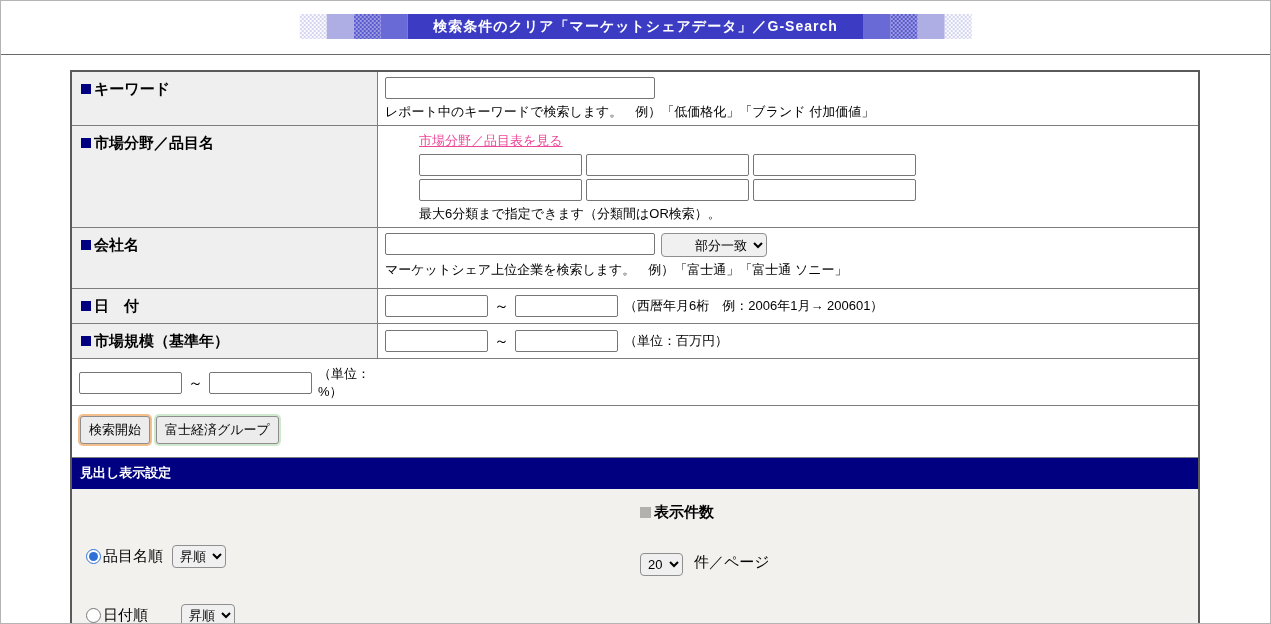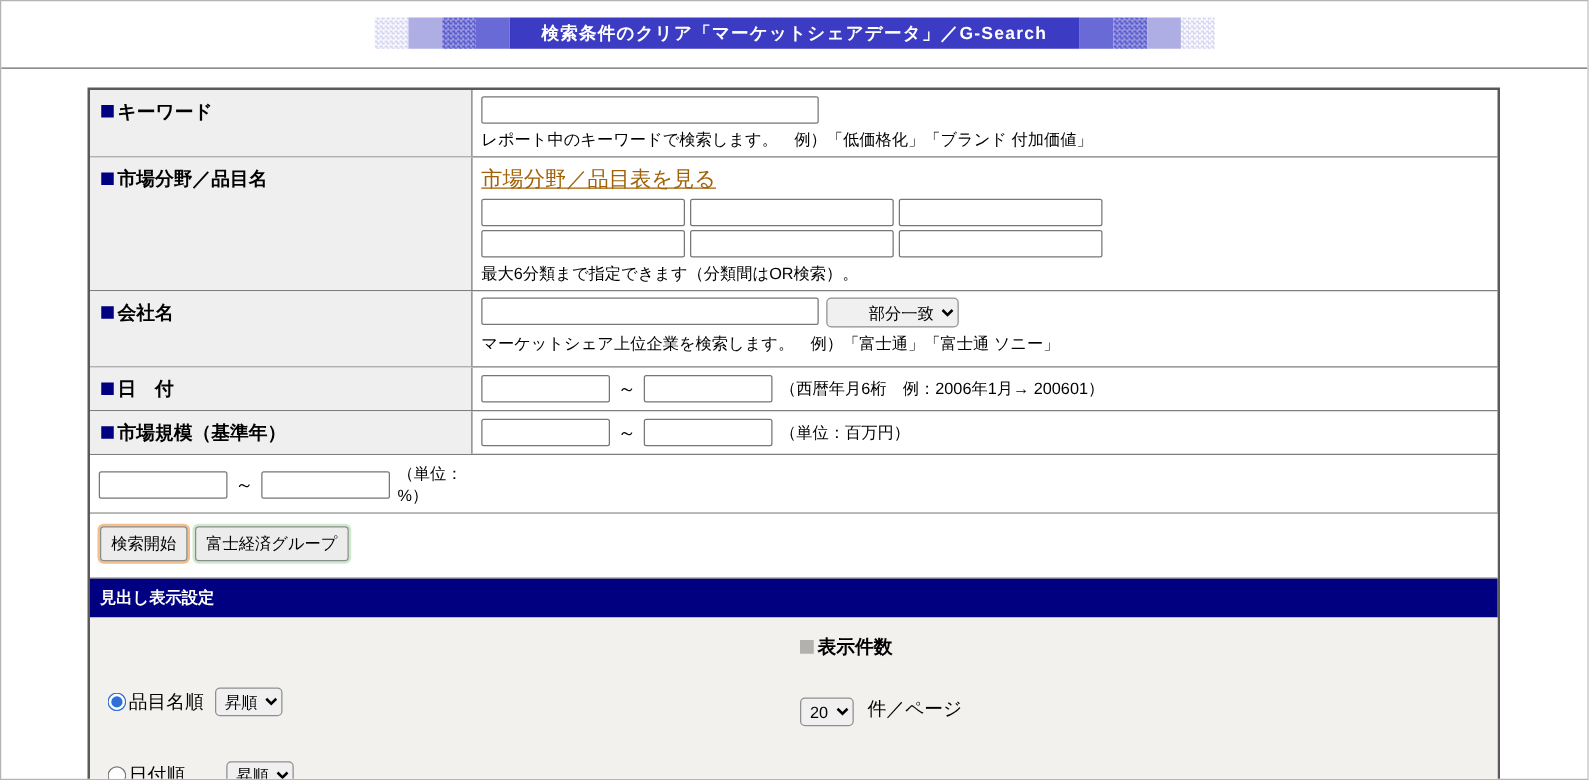--- a/index.html
+++ b/index.html
@@ -65,21 +65,21 @@
     border: 2px solid #5a5a5a;
     background: #fff;
   }
 
   .form-row {
     display: grid;
     grid-template-columns: 306px 1fr;
     border-bottom: 1px solid #7d7d7d;
   }
   .r1 { min-height: 54px; }
-  .r2 { min-height: 99px; }
+  .r2 { min-height: 99px; gap: 34px; }
   .r3 { min-height: 61px; }
   .r4 { min-height: 35px; }
   .r5 { min-height: 35px; }
   .r6 { min-height: 34px; }
 
   .form-label {
     background: #efefef;
     border-right: 1px solid #7d7d7d;
     padding: 8px 8px 0 9px;
     font-weight: bold;
@@ -108,23 +108,23 @@
     padding: 1px 4px;
     background: #fff;
   }
   .w-wide  { width: 270px; }
   .w-cat   { width: 163px; height: 21px; }
   .w-num   { width: 103px; height: 21px; }
 
   .help-line { margin-top: 4px; font-size: 13px; }
 
   .cat-link {
-    color: #a16207;
+    color: #ec4899;
     text-decoration: underline;
-    font-size: 17px;
+    font-size: 13px;
     display: inline-block;
     margin: 1px 0 4px;
   }
   .cat-grid {
     display: grid;
     grid-template-columns: repeat(3, 163px);
     gap: 3px 4px;
     margin-bottom: 4px;
   }
 

